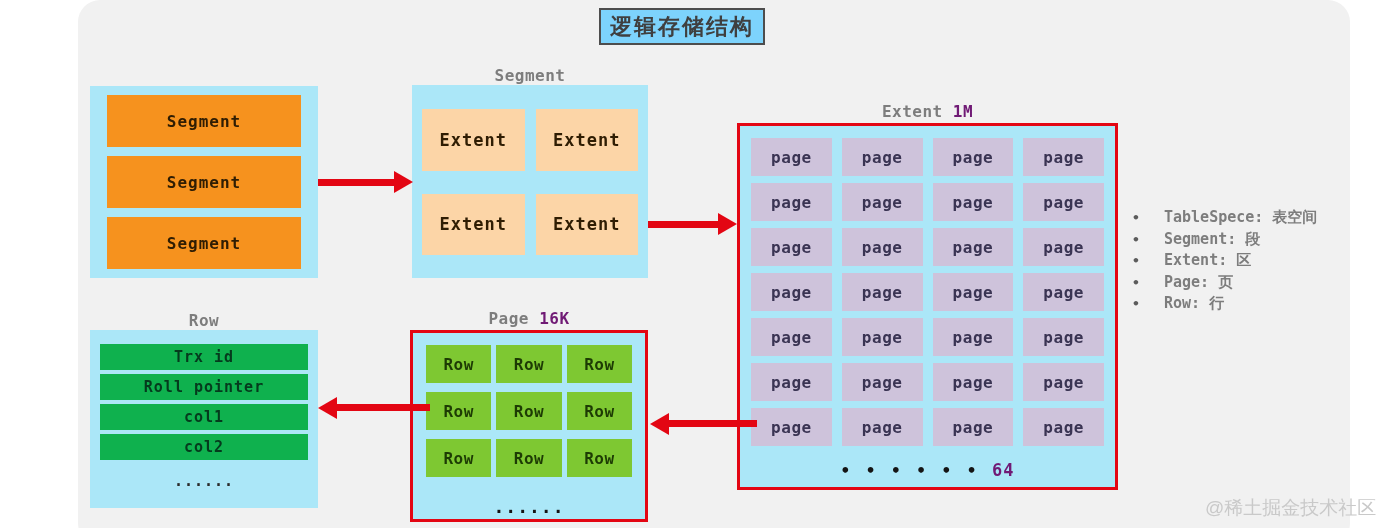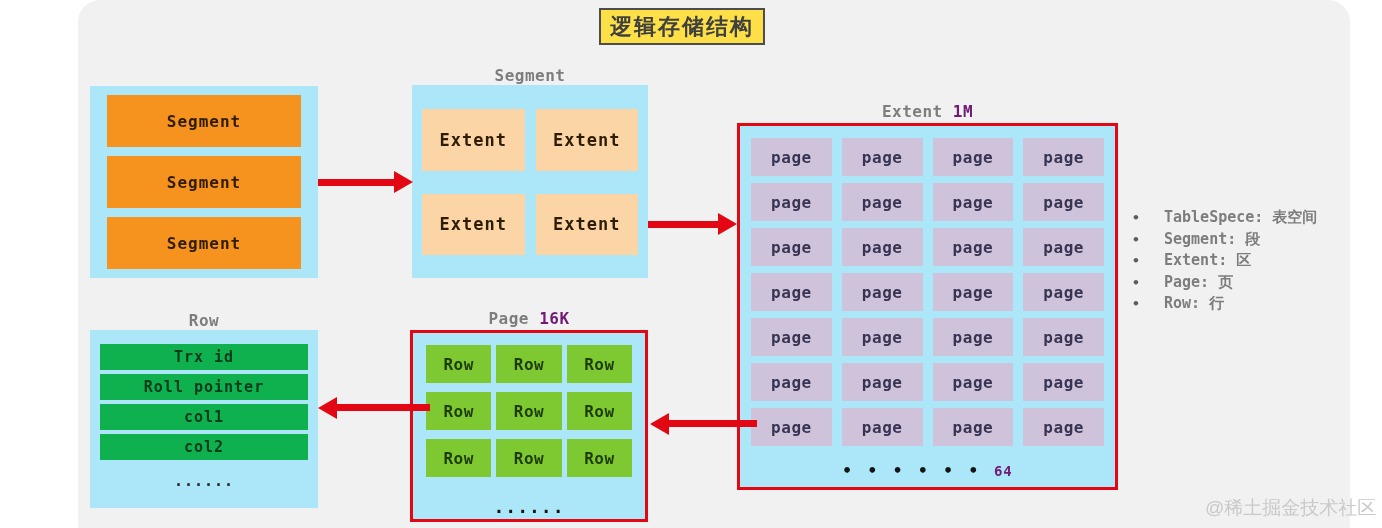--- a/index.html
+++ b/index.html
@@ -2,21 +2,21 @@
 <html><head>
 <meta charset="utf-8">
 <style>
   * { margin:0; padding:0; box-sizing:border-box; }
   body { background:#ffffff; font-family:"DejaVu Sans Mono", monospace; }
   #stage { position:relative; width:1382px; height:528px; overflow:hidden; background:#fff; }
   #card { position:absolute; left:78px; top:0; width:1272px; height:545px;
           background:#f1f1f1; border-radius:22px; }
 
   .title-box { position:absolute; left:599px; top:8px; width:166px; height:37px;
-    background:#fde047; border:2px solid #4d4d4d; display:flex; align-items:center; justify-content:center;
+    background:#7dd3fc; border:2px solid #4d4d4d; display:flex; align-items:center; justify-content:center;
     font-family:"Liberation Sans", sans-serif; font-weight:bold; font-size:22px; color:#3f3f3f; letter-spacing:2px; }
 
   .lbl { position:absolute; text-align:center; font:bold 16px "DejaVu Sans Mono", monospace;
          color:#7d7d7d; letter-spacing:0.5px; white-space:nowrap; }
   .red { color:#701a75; }
 
   .box { position:absolute; background:#abe7f8; }
 
   
   .tablespace { left:90px; top:86px; width:228px; height:192px;
@@ -30,21 +30,21 @@
   .extent-cell { background:#fcd5a7; display:flex; align-items:center; justify-content:center;
     font:bold 17px "DejaVu Sans Mono", monospace; color:#2f1d03; letter-spacing:1px; }
 
   
   .extent-box { left:737px; top:123px; width:381px; height:367px; border:3px solid #e30613; }
   .page-grid { display:grid; grid-template-columns:repeat(4,1fr); gap:7px 10px; padding:12px 11px 0; }
   .page-cell { height:38px; background:#cec3db; display:flex; align-items:center; justify-content:center;
     font:bold 16px "DejaVu Sans Mono", monospace; color:#3a3453; letter-spacing:0.5px; }
   .extent-dots { position:absolute; bottom:7px; left:0; width:100%; text-align:center;
     font:bold 16px "DejaVu Sans Mono", monospace; color:#141414; letter-spacing:3px; }
-  .extent-dots .red { font-size:14px; letter-spacing:1px; }
+  .extent-dots .red { font-size:17px; letter-spacing:1px; }
 
   
   .page-box { left:410px; top:330px; width:238px; height:192px; border:3px solid #e30613; }
   .row-grid { display:grid; grid-template-columns:repeat(3,1fr); gap:9px 5px; padding:12px 13px 0; }
   .row-cell { height:38px; background:#7ec832; display:flex; align-items:center; justify-content:center;
     font:bold 16px "DejaVu Sans Mono", monospace; color:#1d3b04; letter-spacing:0.5px; }
   .page-dots { position:absolute; bottom:2px; left:0; width:100%; text-align:center;
     font:bold 18px "DejaVu Sans Mono", monospace; color:#141414; letter-spacing:1px; }
 
   

